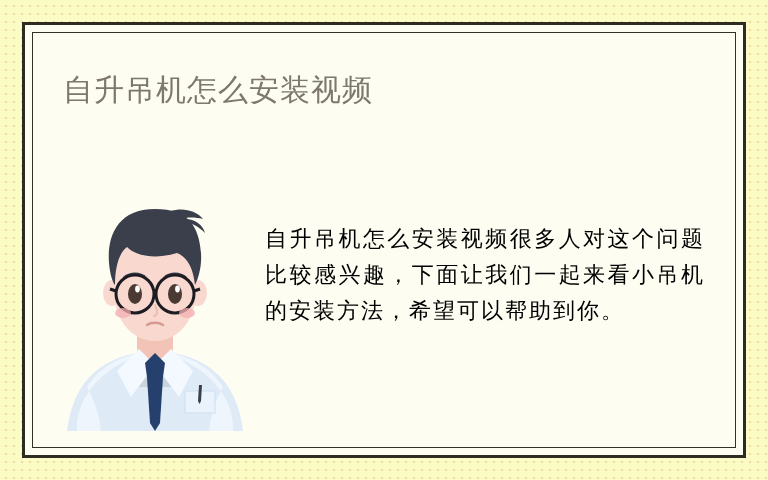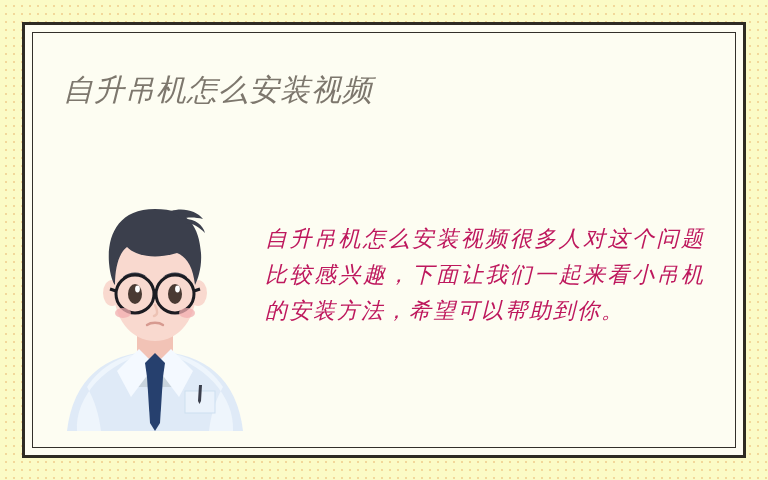--- a/index.html
+++ b/index.html
@@ -16,21 +16,20 @@
   
   .page {
     position: relative;
     width: 768px;
     height: 480px;
     box-sizing: border-box;
     background-color: #fbfbc6;
     background-image: radial-gradient(#f2d89a 1px, transparent 1.2px);
     background-size: 8px 8px;
     background-position: 2px 2px;
-    font-style: italic;
   }
 
   
   .frame-outer {
     position: absolute;
     left: 22px;
     top: 22px;
     width: 724px;
     height: 436px;
     box-sizing: border-box;
@@ -86,21 +85,21 @@
 
   
   .paragraph {
     position: absolute;
     left: 232px;
     top: 38px;
     width: 440px;
     font-size: 22px;
     line-height: 36px;
     letter-spacing: 2px;
-    color: #be185d;
+    color: #000000;
     text-align: justify;
   }
 </style>
 </head>
 <body>
 
 <div class="page">
 
   <div class="frame-outer">
     <div class="frame-inner">

